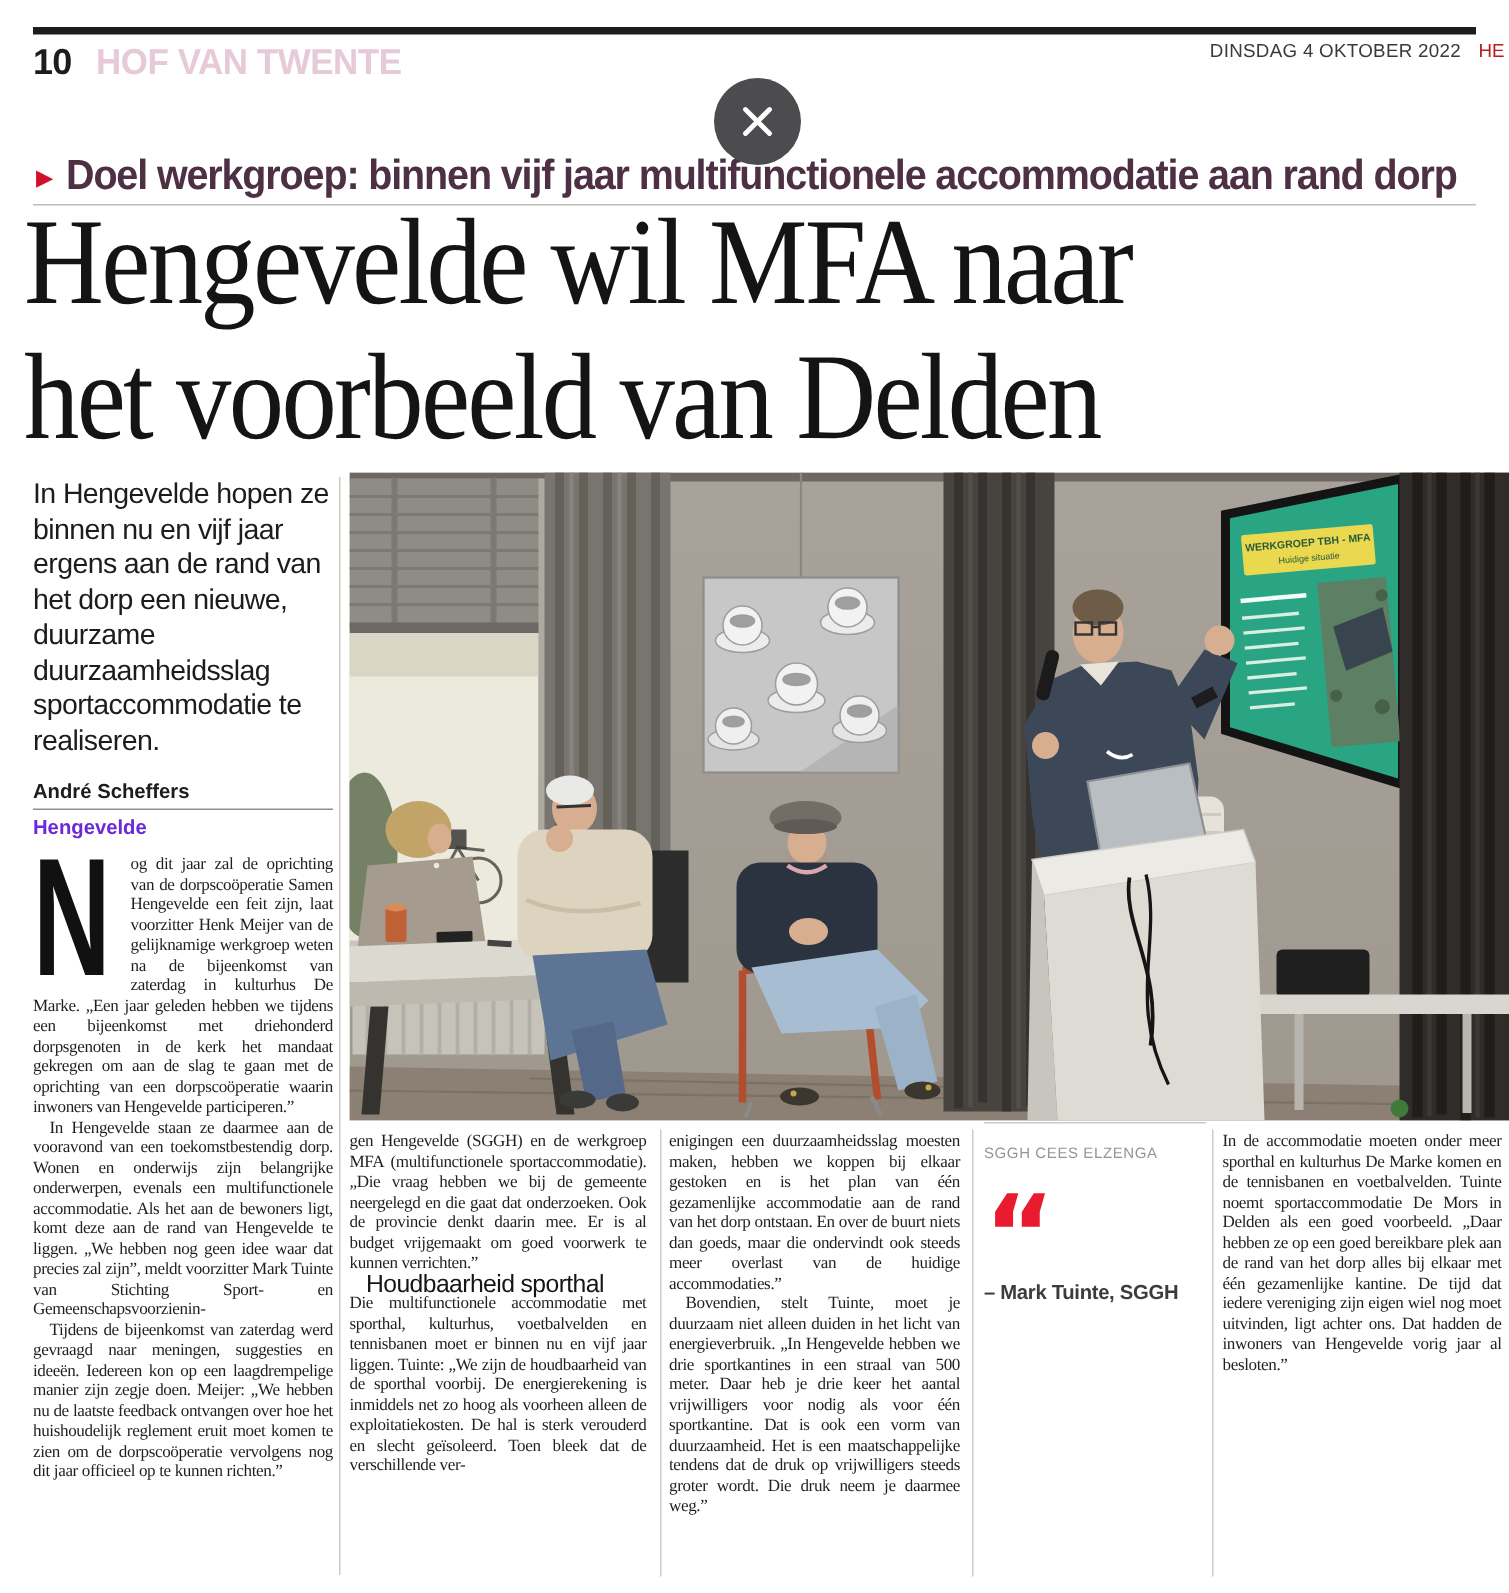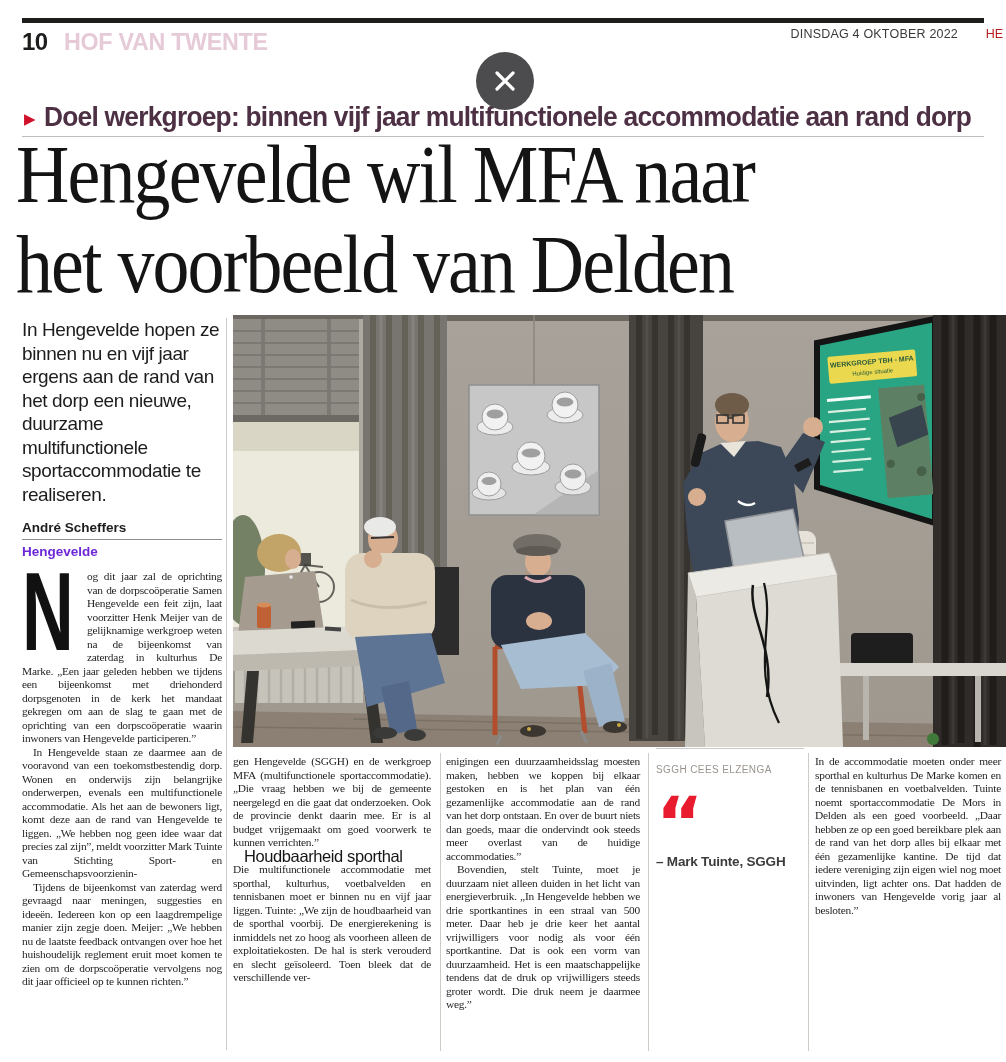--- a/index.html
+++ b/index.html
@@ -8,21 +8,21 @@
     font-family:"Liberation Sans",sans-serif;overflow:hidden;
     -webkit-font-smoothing:antialiased;
   }
   .abs{position:absolute;}
 
   
   .top-rule{left:22px;top:18px;width:962px;height:5px;background:#1d1d1b;}
   .page-num{left:22px;top:28px;font-size:24px;font-weight:bold;color:#1d1d1b;letter-spacing:-0.5px;}
   .section-name{left:64px;top:28px;font-size:24px;font-weight:bold;color:#e6cad7;
     transform:scaleX(0.97);transform-origin:left top;letter-spacing:-0.3px;white-space:nowrap;}
-  .edition-date{top:27px;right:48px;font-size:12.5px;color:#3a3a3a;letter-spacing:0.2px;white-space:nowrap;}
+  .edition-date{top:27px;right:32px;font-size:12.5px;color:#3a3a3a;letter-spacing:0.2px;white-space:nowrap;}
   .edition-partial{top:27px;right:3px;font-size:12.5px;color:#b91c1c;}
 
   
   .close-btn{left:476px;top:52px;width:58px;height:58px;border-radius:50%;
     background:#4c4c4e;border:none;padding:0;cursor:pointer;z-index:50;
     display:flex;align-items:center;justify-content:center;}
 
   
   .kicker{left:24px;top:101px;width:970px;display:flex;align-items:center;gap:8px;}
   .kicker-bullet{color:#d1112b;font-size:15px;line-height:1;transform:translateY(1px);}
@@ -105,21 +105,21 @@
   <span>Hengevelde wil MFA naar</span>
   <span>het voorbeeld van Delden</span>
 </h1>
 
 <div class="abs vrule" id="vrule-1"></div>
 <div class="abs vrule" id="vrule-2"></div>
 <div class="abs vrule" id="vrule-3"></div>
 <div class="abs vrule" id="vrule-4"></div>
 
 <div class="abs left-col">
-  <p class="intro">In Hengevelde hopen ze binnen nu en vijf jaar ergens aan de rand van het dorp een nieuwe, duurzame multifunctionele sportaccommodatie te realiseren.</p>
+  <p class="intro">In Hengevelde hopen ze binnen nu en vijf jaar ergens aan de rand van het dorp een nieuwe, duurzame duurzaamheidsslag sportaccommodatie te realiseren.</p>
   <div class="byline">André Scheffers</div>
   <div class="byline-rule"></div>
   <div class="dateline">Hengevelde</div>
   <div class="bodytext">
     <p><span class="dropcap">N</span><span>og dit jaar zal de oprichting van de dorpscoöperatie Samen Hengevelde een feit zijn, laat voorzitter Henk Meijer van de gelijknamige werkgroep weten na de bijeenkomst van zaterdag in kulturhus De Marke. „Een jaar geleden hebben we tijdens een bijeenkomst met driehonderd dorpsgenoten in de kerk het mandaat gekregen om aan de slag te gaan met de oprichting van een dorpscoöperatie waarin inwoners van Hengevelde participeren.”</span></p>
     <p>In Hengevelde staan ze daarmee aan de vooravond van een toekomstbestendig dorp. Wonen en onderwijs zijn belangrijke onderwerpen, evenals een multifunctionele accommodatie. Als het aan de bewoners ligt, komt deze aan de rand van Hengevelde te liggen. „We hebben nog geen idee waar dat precies zal zijn”, meldt voorzitter Mark Tuinte van Stichting Sport- en Gemeenschapsvoorzienin-</p>
     <p>Tijdens de bijeenkomst van zaterdag werd gevraagd naar meningen, suggesties en ideeën. Iedereen kon op een laagdrempelige manier zijn zegje doen. Meijer: „We hebben nu de laatste feedback ontvangen over hoe het huishoudelijk reglement eruit moet komen te zien om de dorpscoöperatie vervolgens nog dit jaar officieel op te kunnen richten.”</p>
   </div>
 </div>
 

